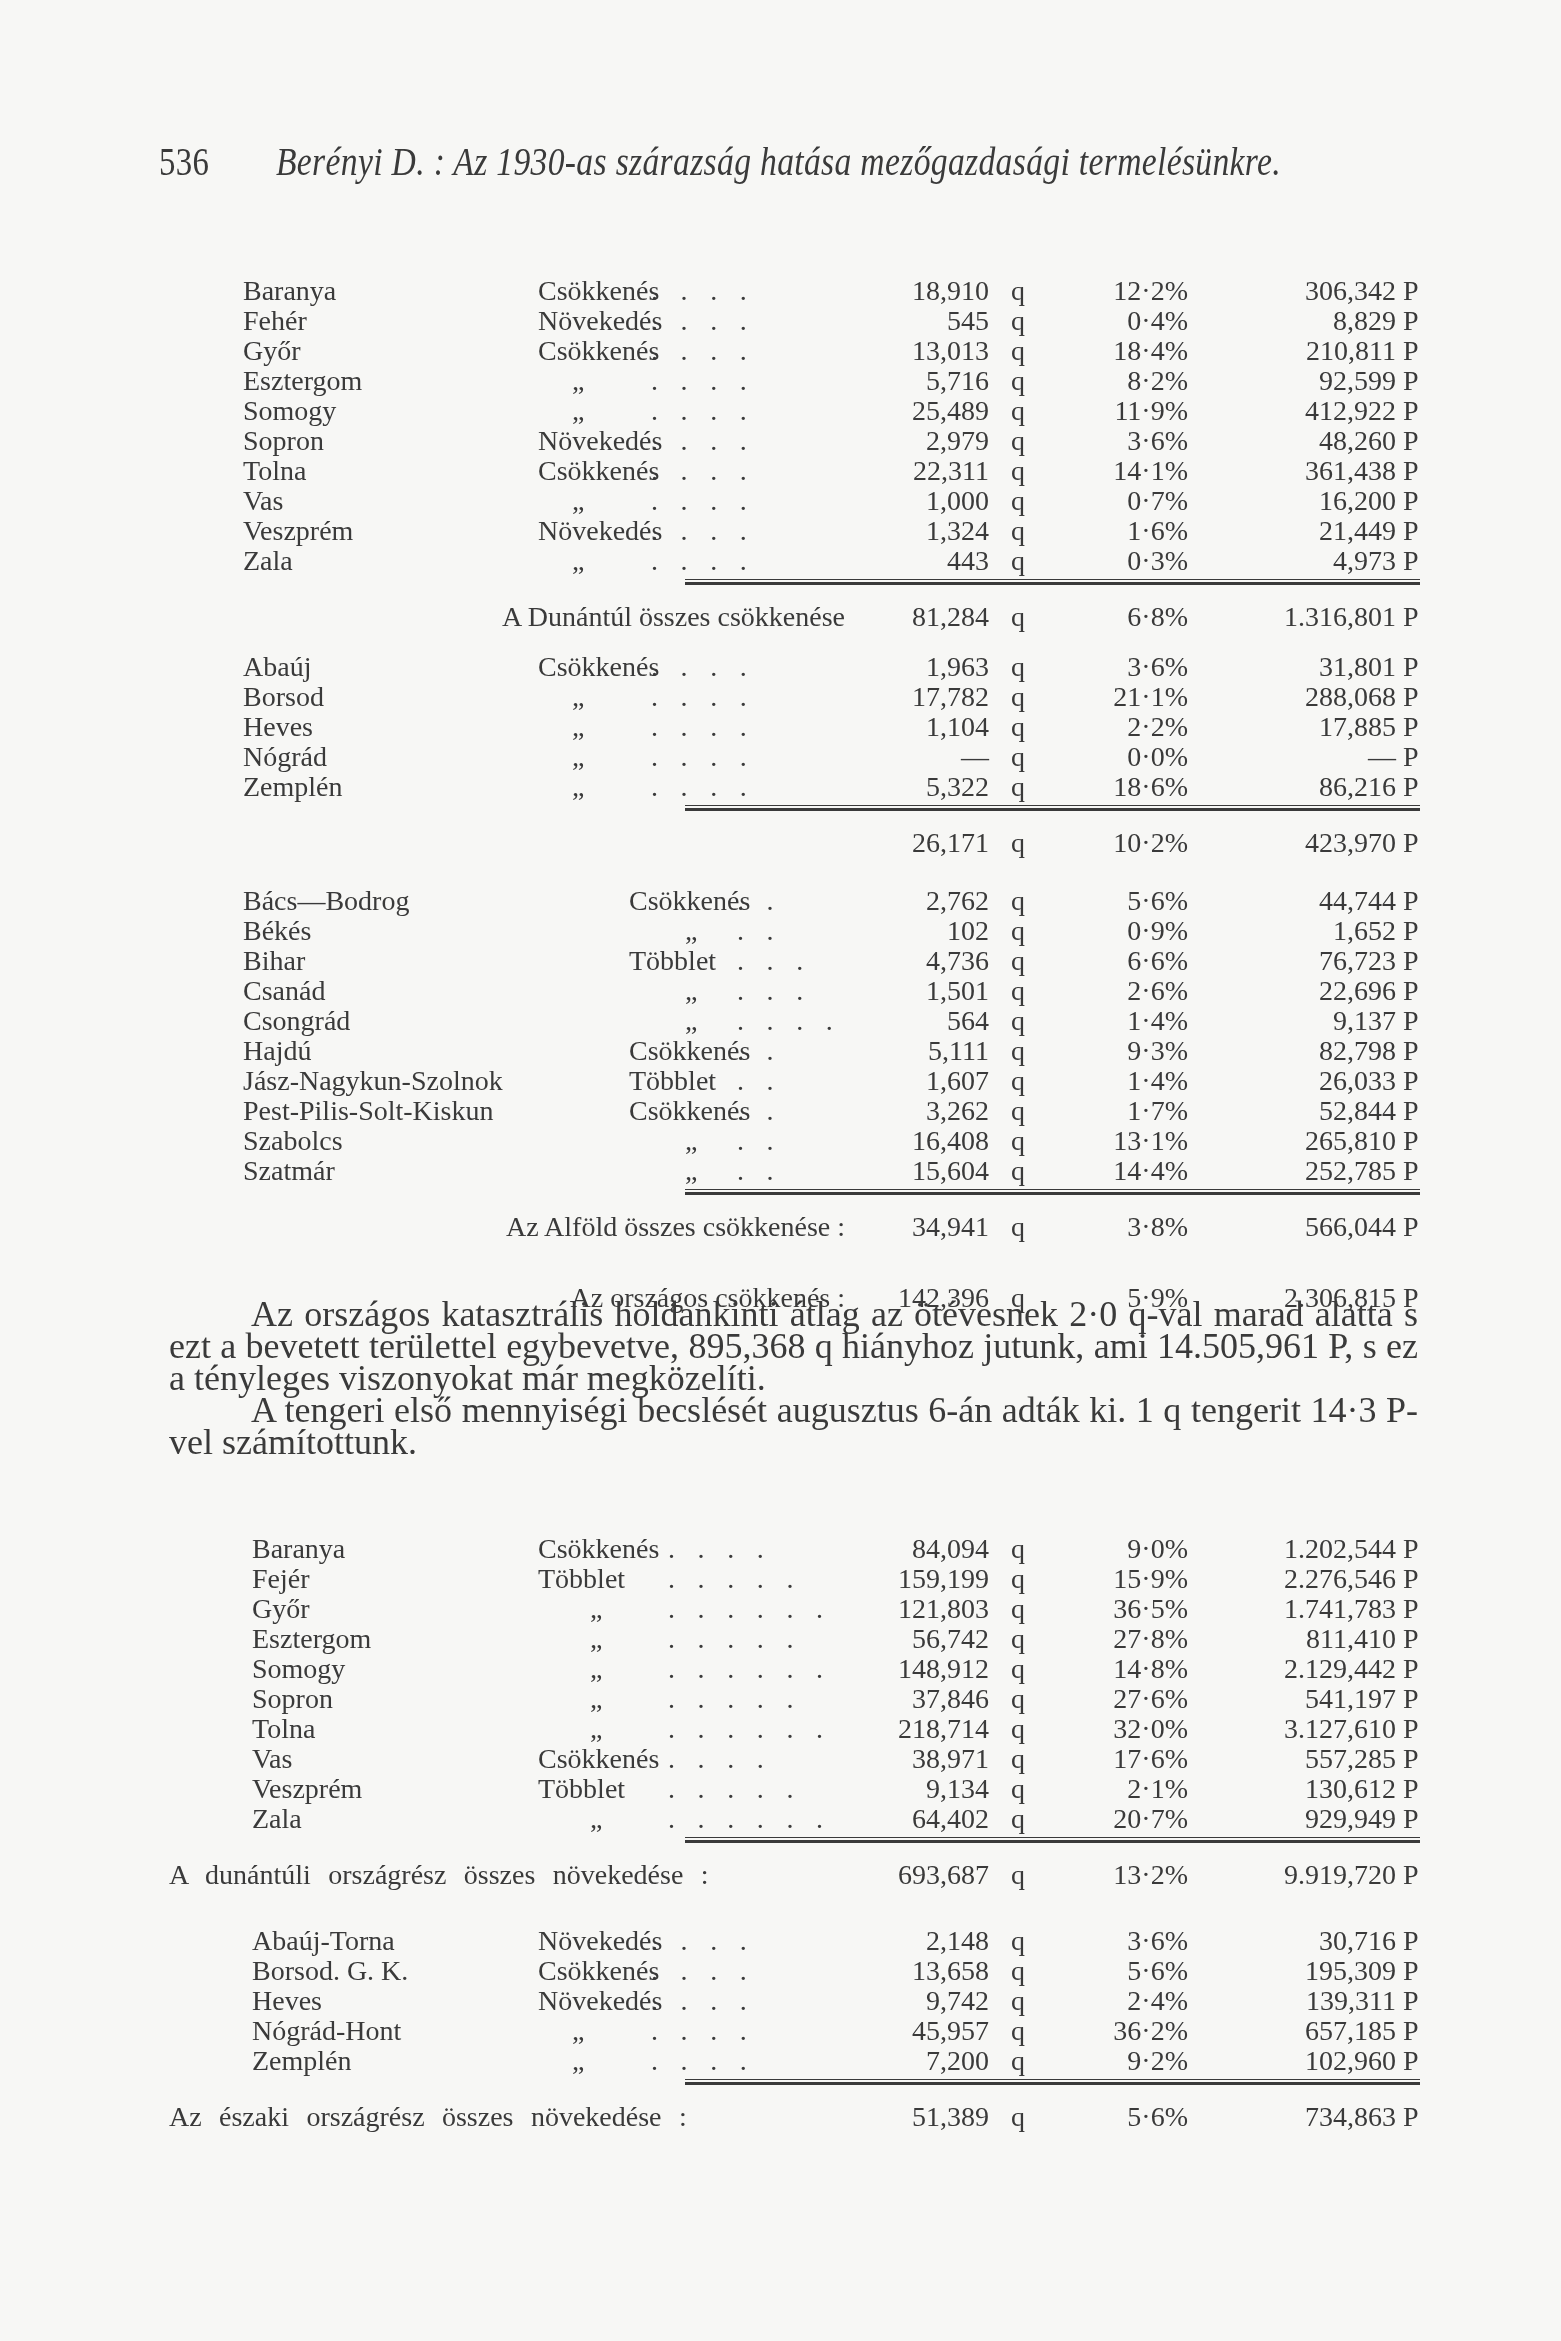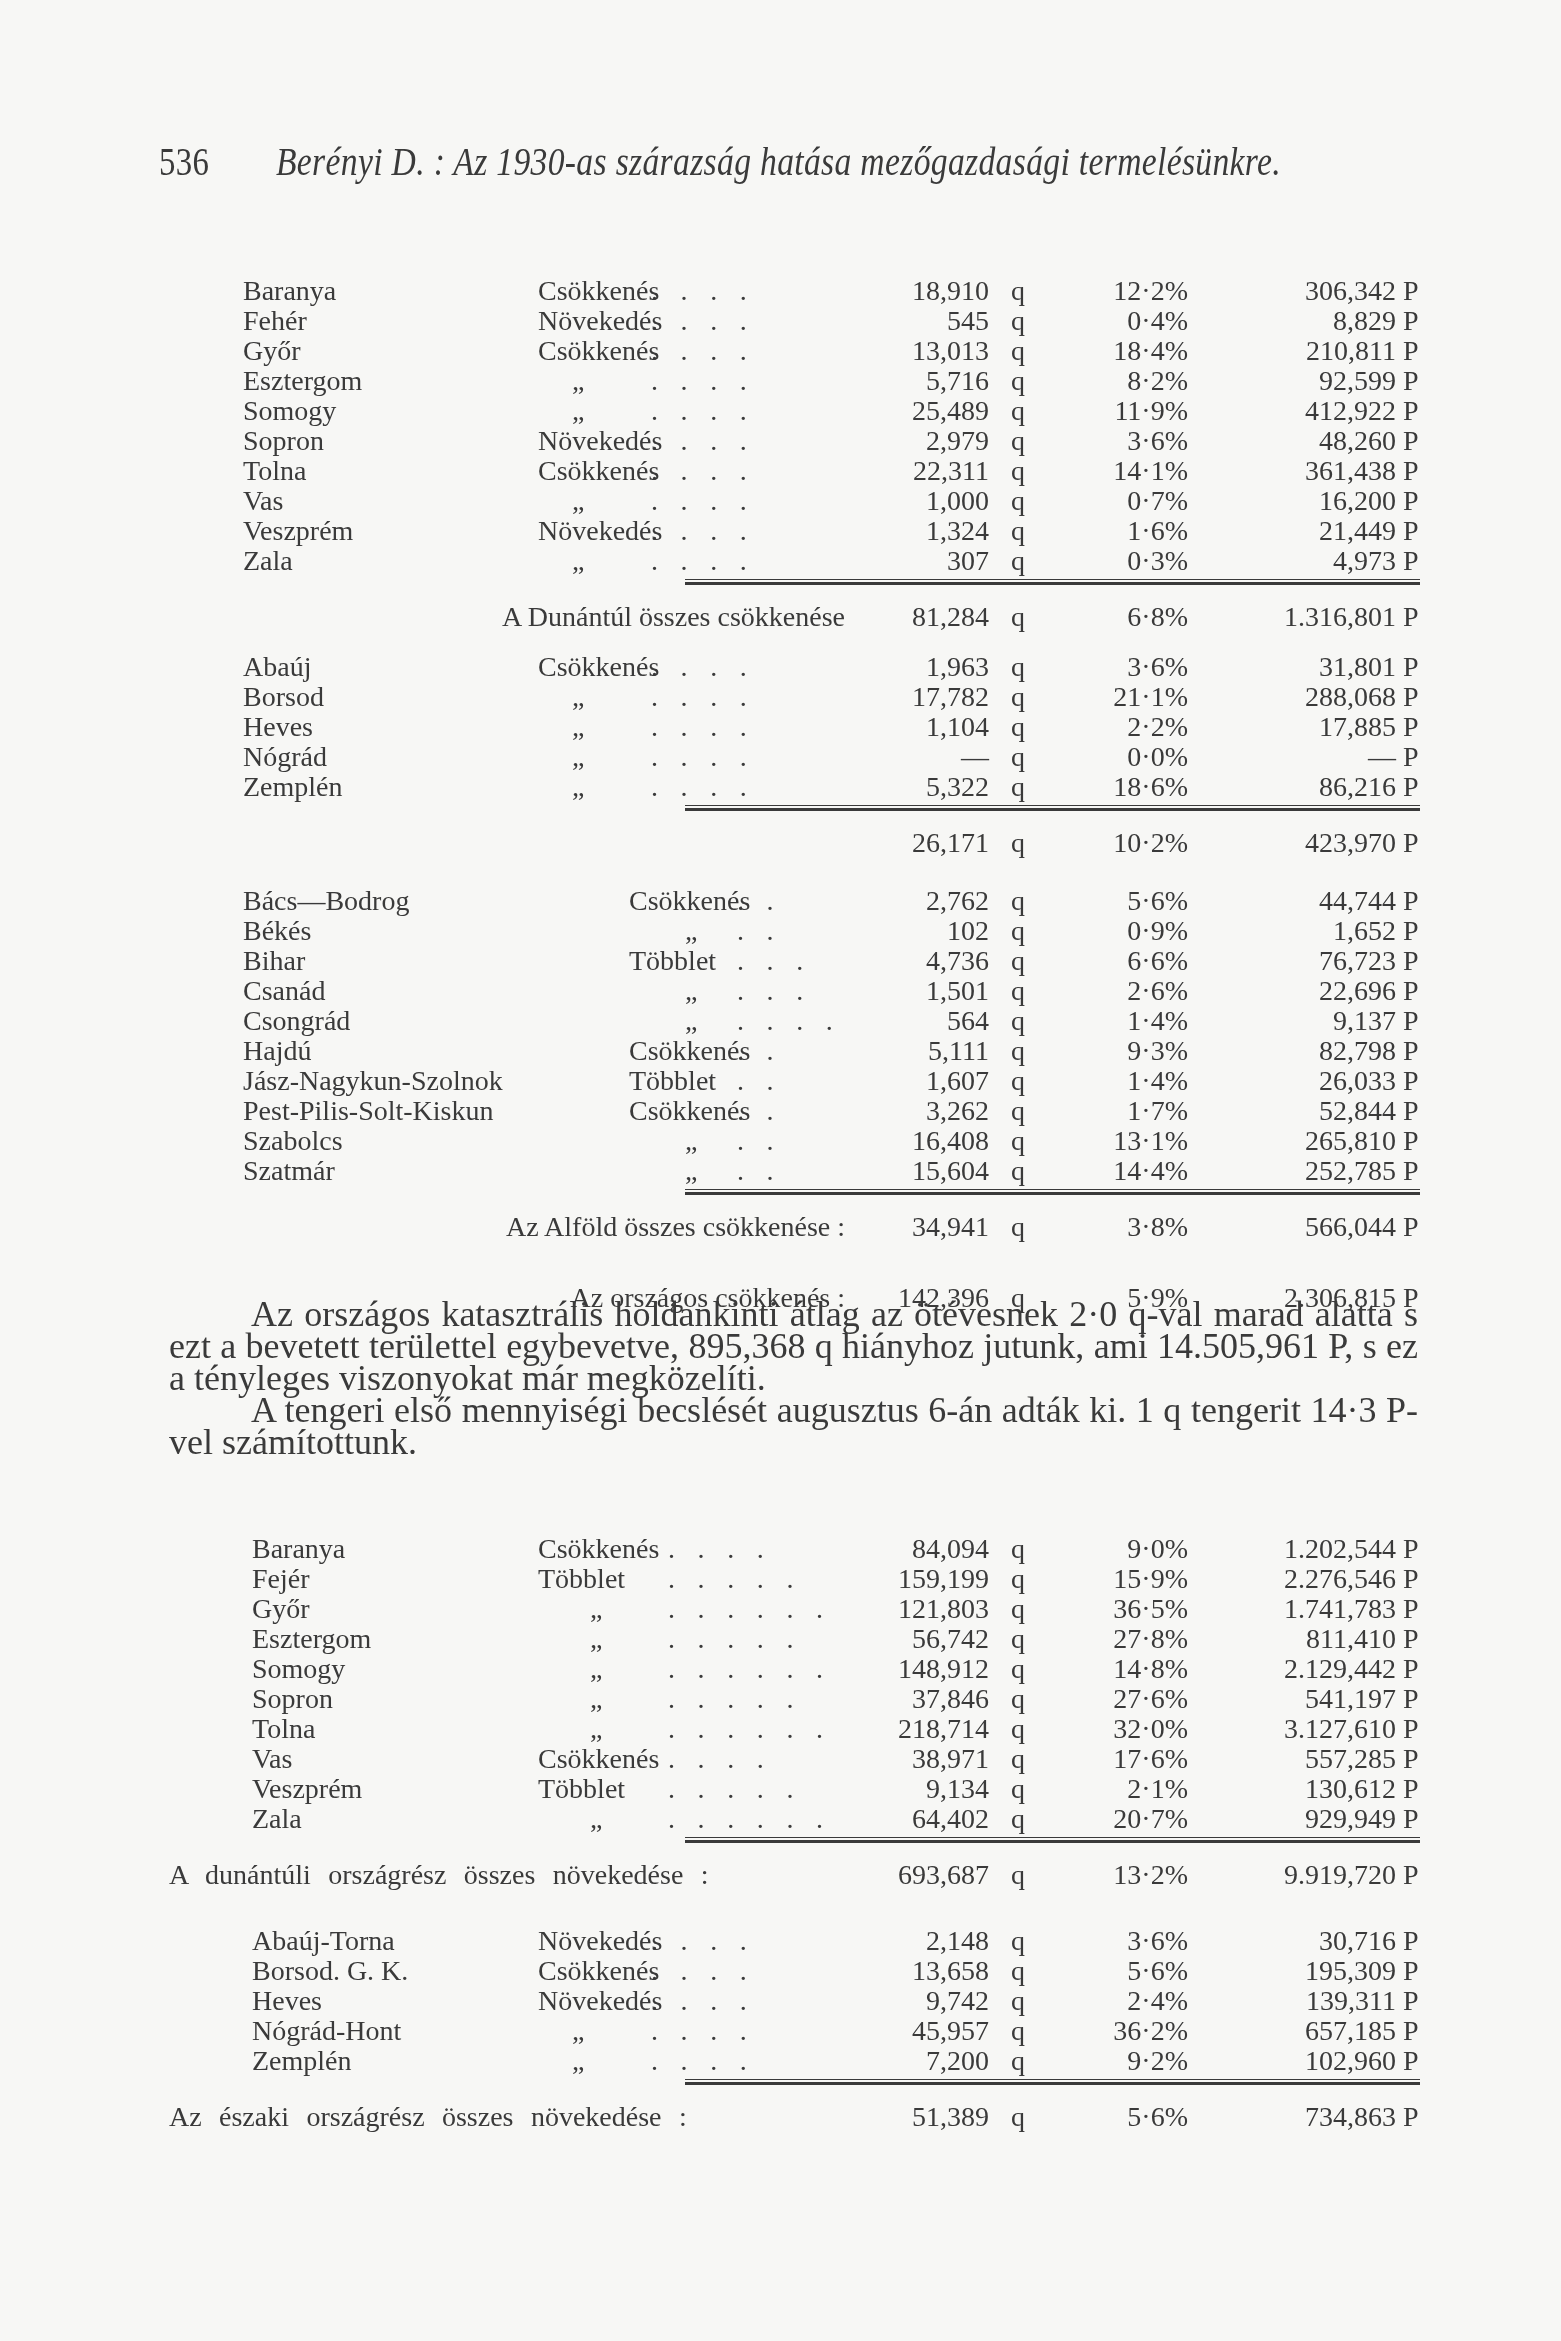--- a/index.html
+++ b/index.html
@@ -162,21 +162,21 @@
       <span class="c-q">1,324</span>
       <span class="c-qu">q</span>
       <span class="c-pct">1·6%</span>
       <span class="c-p">21,449</span>
       <span class="c-pu">P</span>
     </div>
     <div class="row">
       <span class="c-name">Zala</span>
       <span class="c-type ditto">„</span>
       <span class="c-dots">. . . .</span>
-      <span class="c-q">307</span>
+      <span class="c-q">443</span>
       <span class="c-qu">q</span>
       <span class="c-pct">0·3%</span>
       <span class="c-p">4,973</span>
       <span class="c-pu">P</span>
     </div>
     <div class="rule"></div>
     <div class="total-row">
       <span class="t-label">A Dunántúl összes csökkenése</span>
       <span class="c-q">81,284</span>
       <span class="c-qu">q</span>

